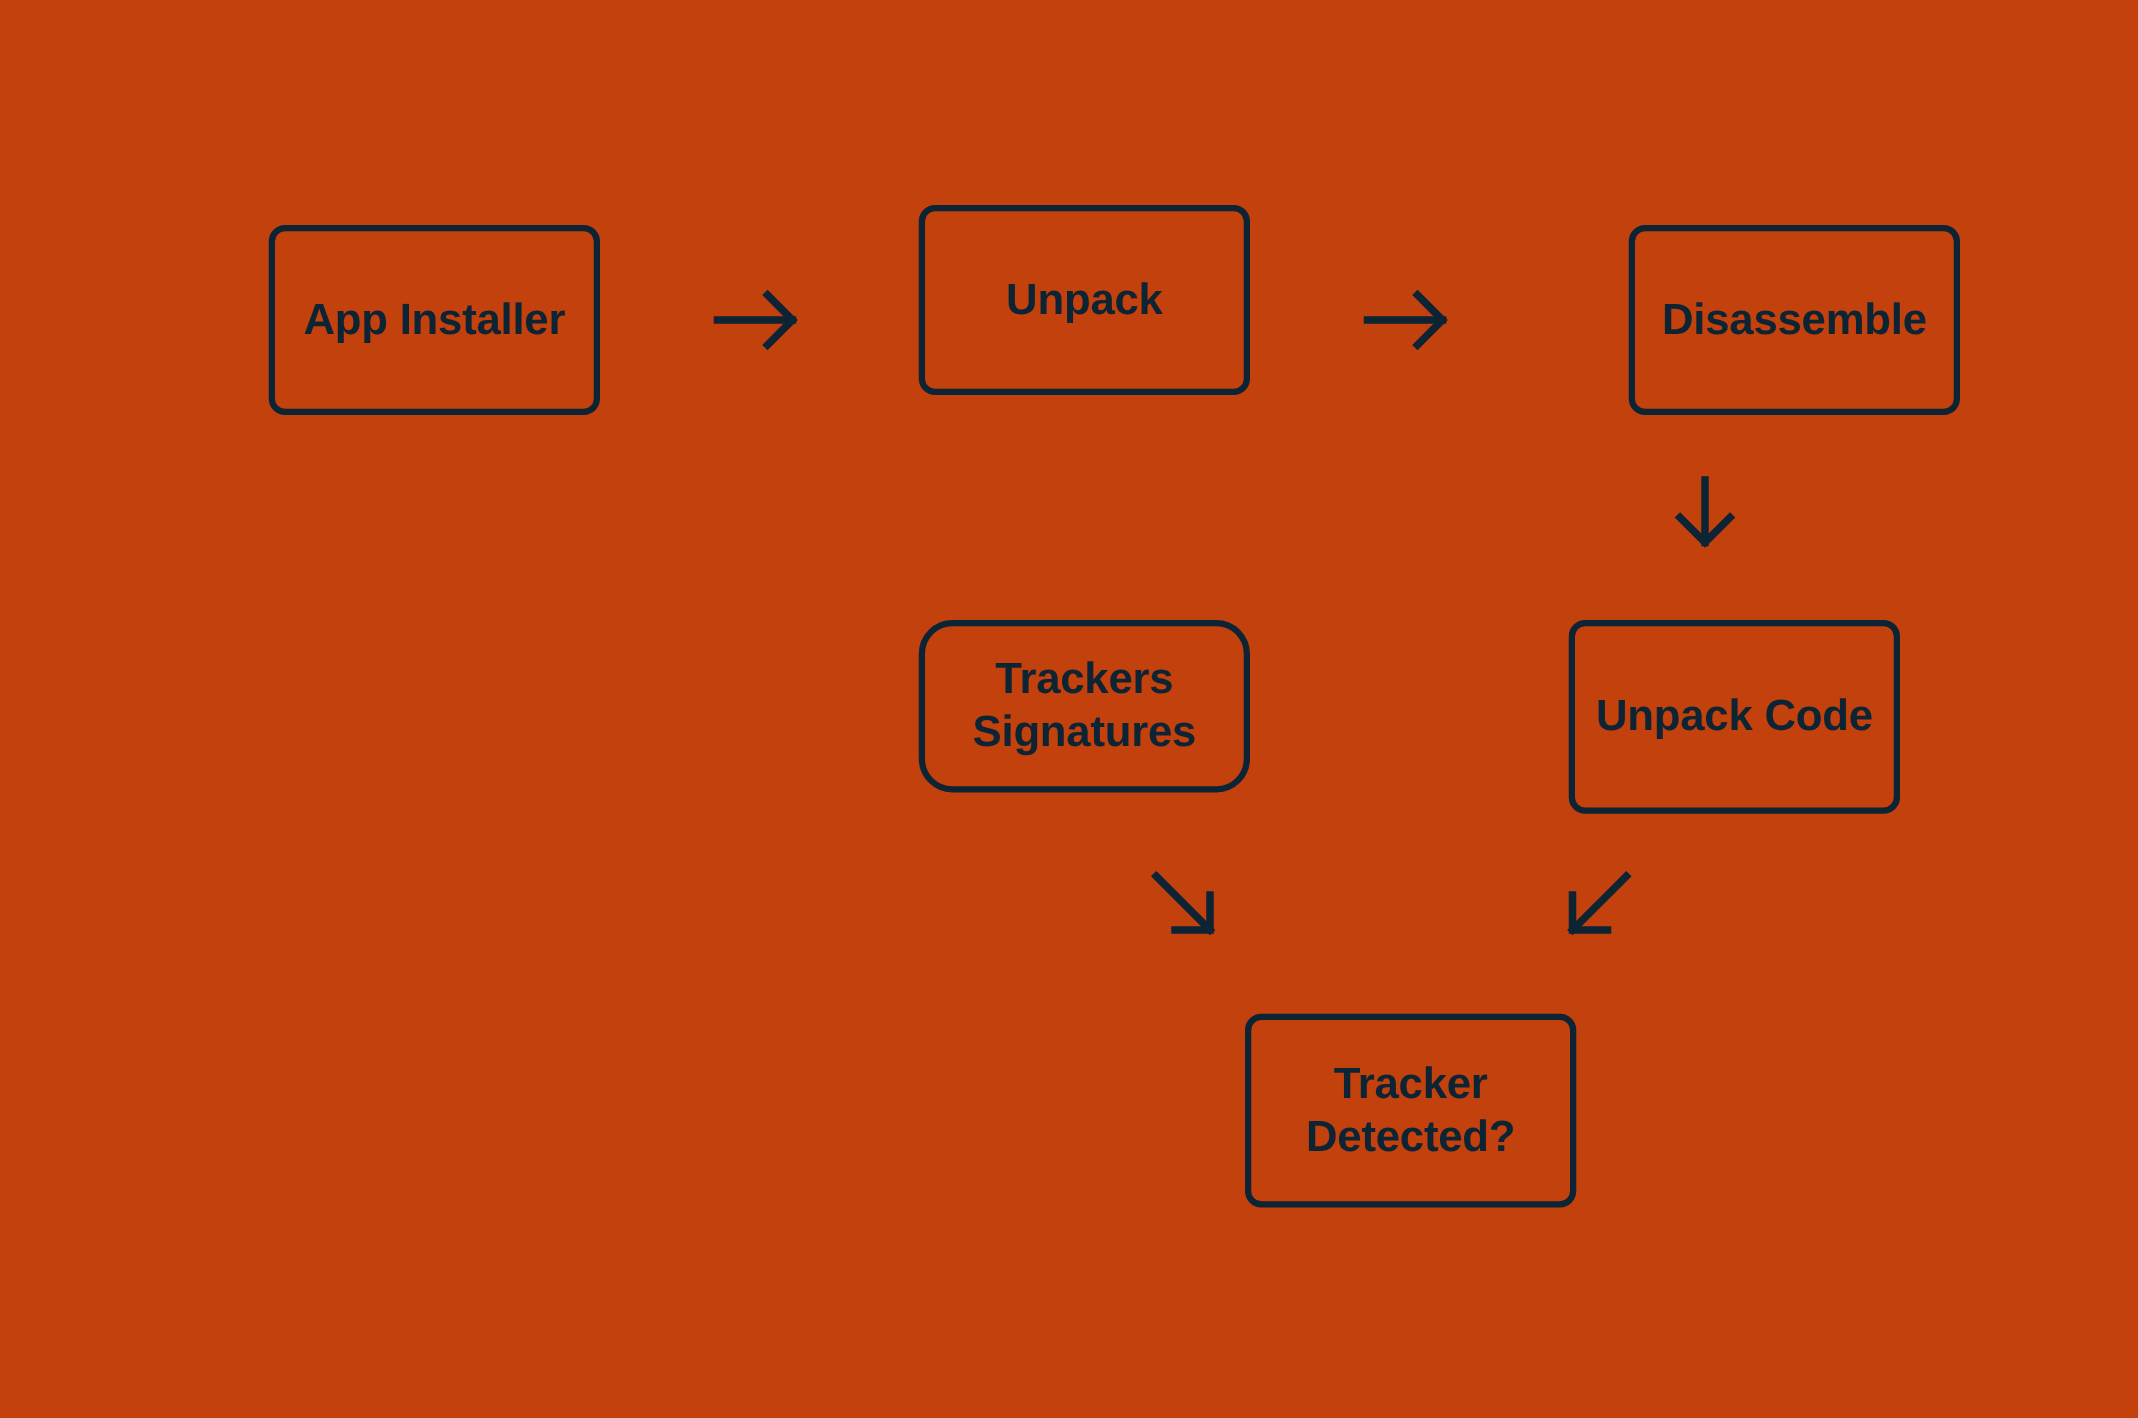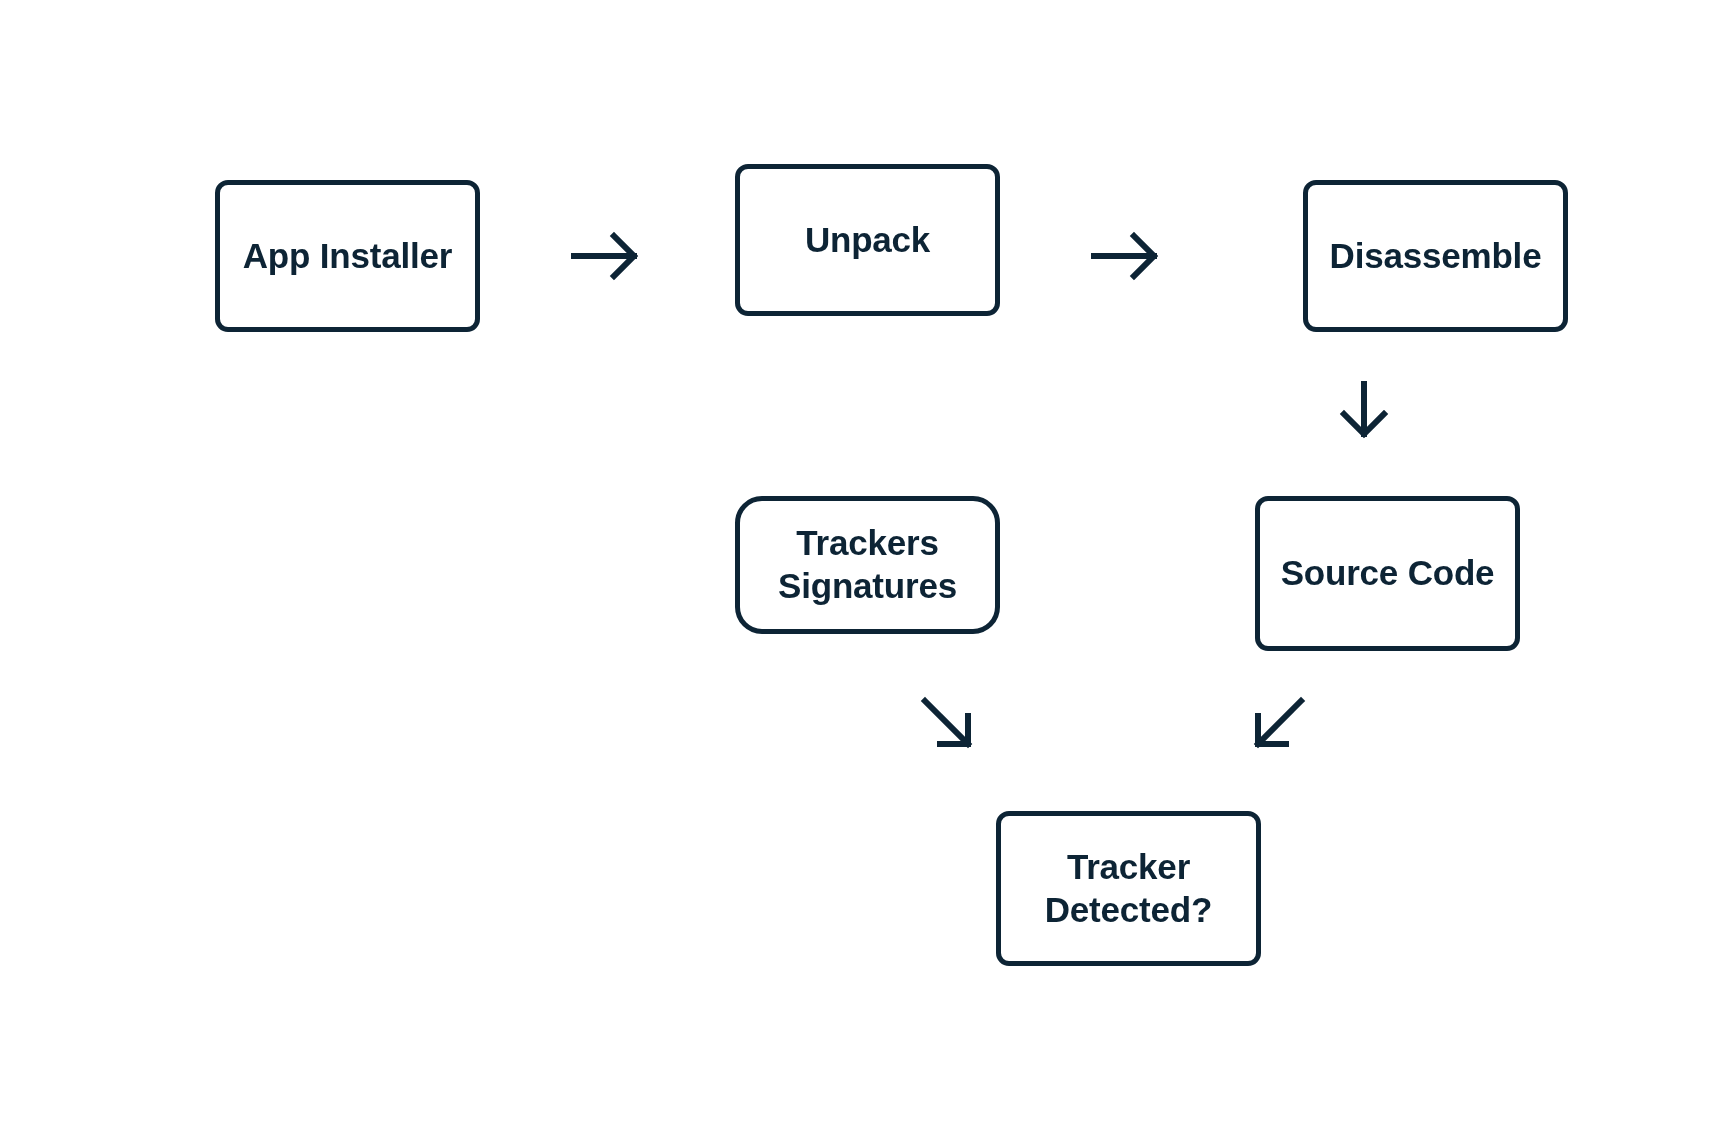--- a/index.html
+++ b/index.html
@@ -11,21 +11,21 @@
     width: 1710px;
     height: 1134px;
     background: #4a7050;
     font-family: "Liberation Sans", sans-serif;
     overflow: hidden;
   }
   #diagram-canvas {
     position: relative;
     width: 1710px;
     height: 1134px;
-    background: #ffffff;
+    background: #c2410c;
   }
   .node {
     position: absolute;
     box-sizing: border-box;
     border: 5px solid #0d2435;
     border-radius: 13px;
     background: transparent;
     display: flex;
     align-items: center;
     justify-content: center;
@@ -121,21 +121,21 @@
       <path d="M6 32 L26 52 L46 32" stroke="#0d2435" stroke-width="6" stroke-linecap="square" stroke-linejoin="miter" fill="none"></path>
     </svg>
   </div>
 
   <div class="node" id="node-trackers-signatures">
     <span class="node-label">Trackers
 Signatures</span>
   </div>
 
   <div class="node" id="node-source-code">
-    <span class="node-label">Source Code</span>
+    <span class="node-label">Unpack Code</span>
   </div>
 
   <div class="arrow" id="arrow-signatures-to-detected">
     <svg width="52" height="52" viewBox="0 0 52 52" fill="none" aria-hidden="true">
       <path d="M3 3 L46 46" stroke="#0d2435" stroke-width="6" stroke-linecap="square"></path>
       <path d="M46 18 L46 46 L18 46" stroke="#0d2435" stroke-width="6" stroke-linecap="square" stroke-linejoin="miter" fill="none"></path>
     </svg>
   </div>
 
   <div class="arrow" id="arrow-source-to-detected">

